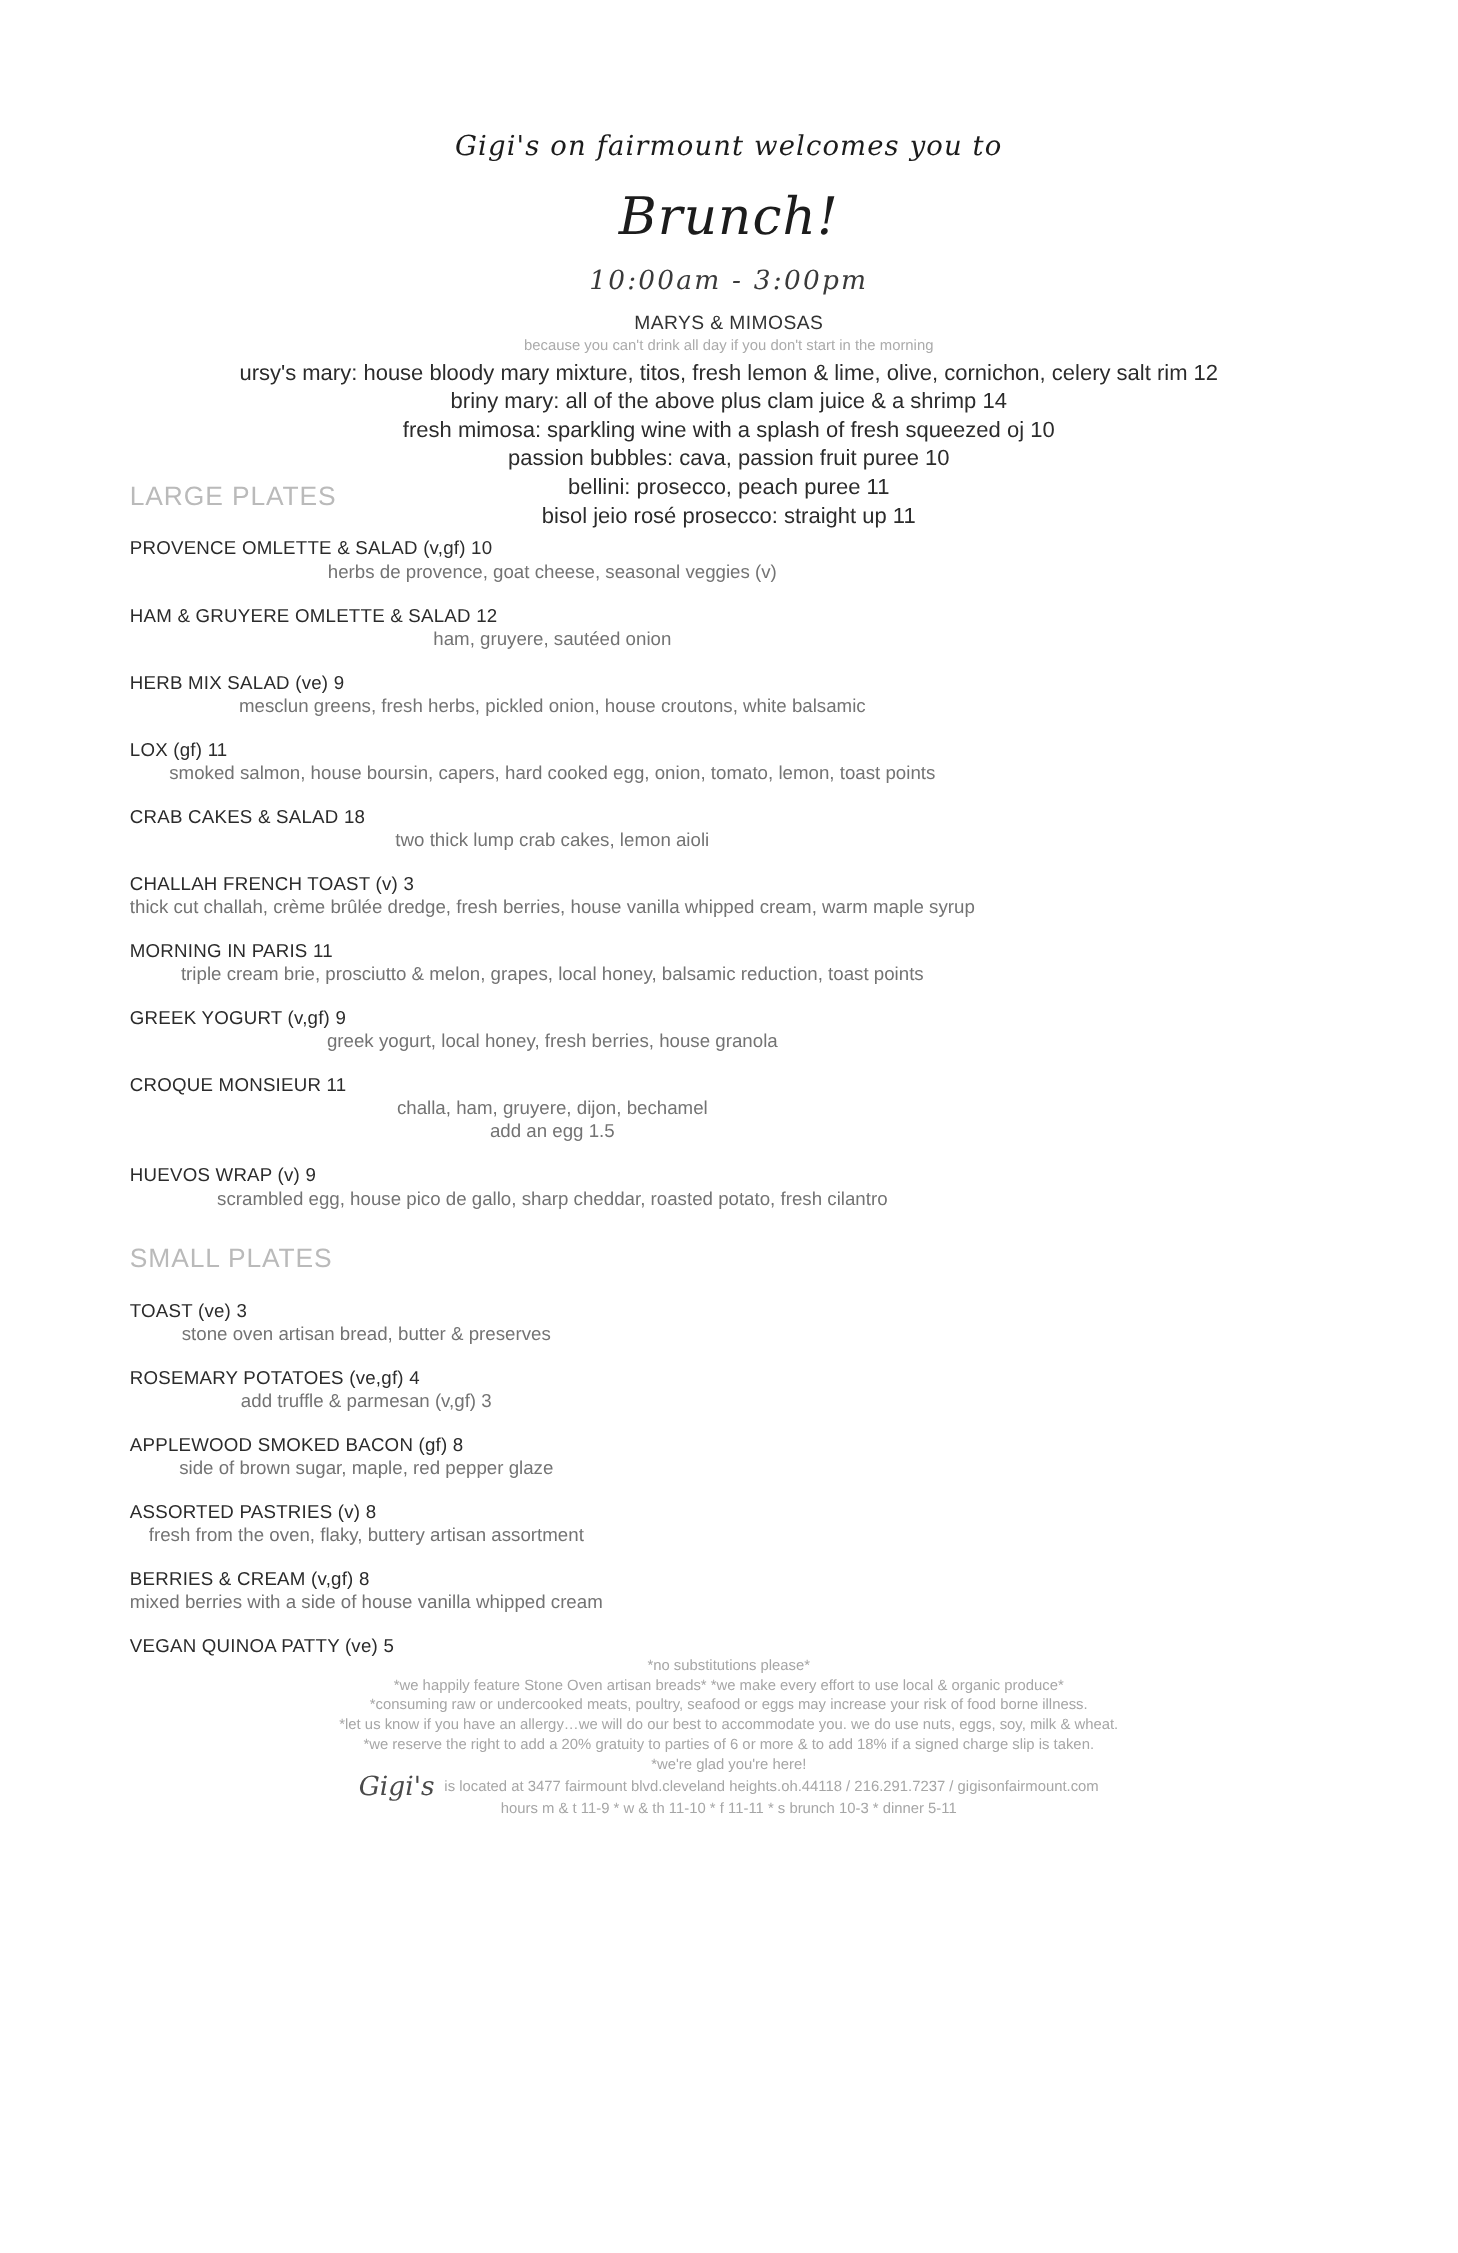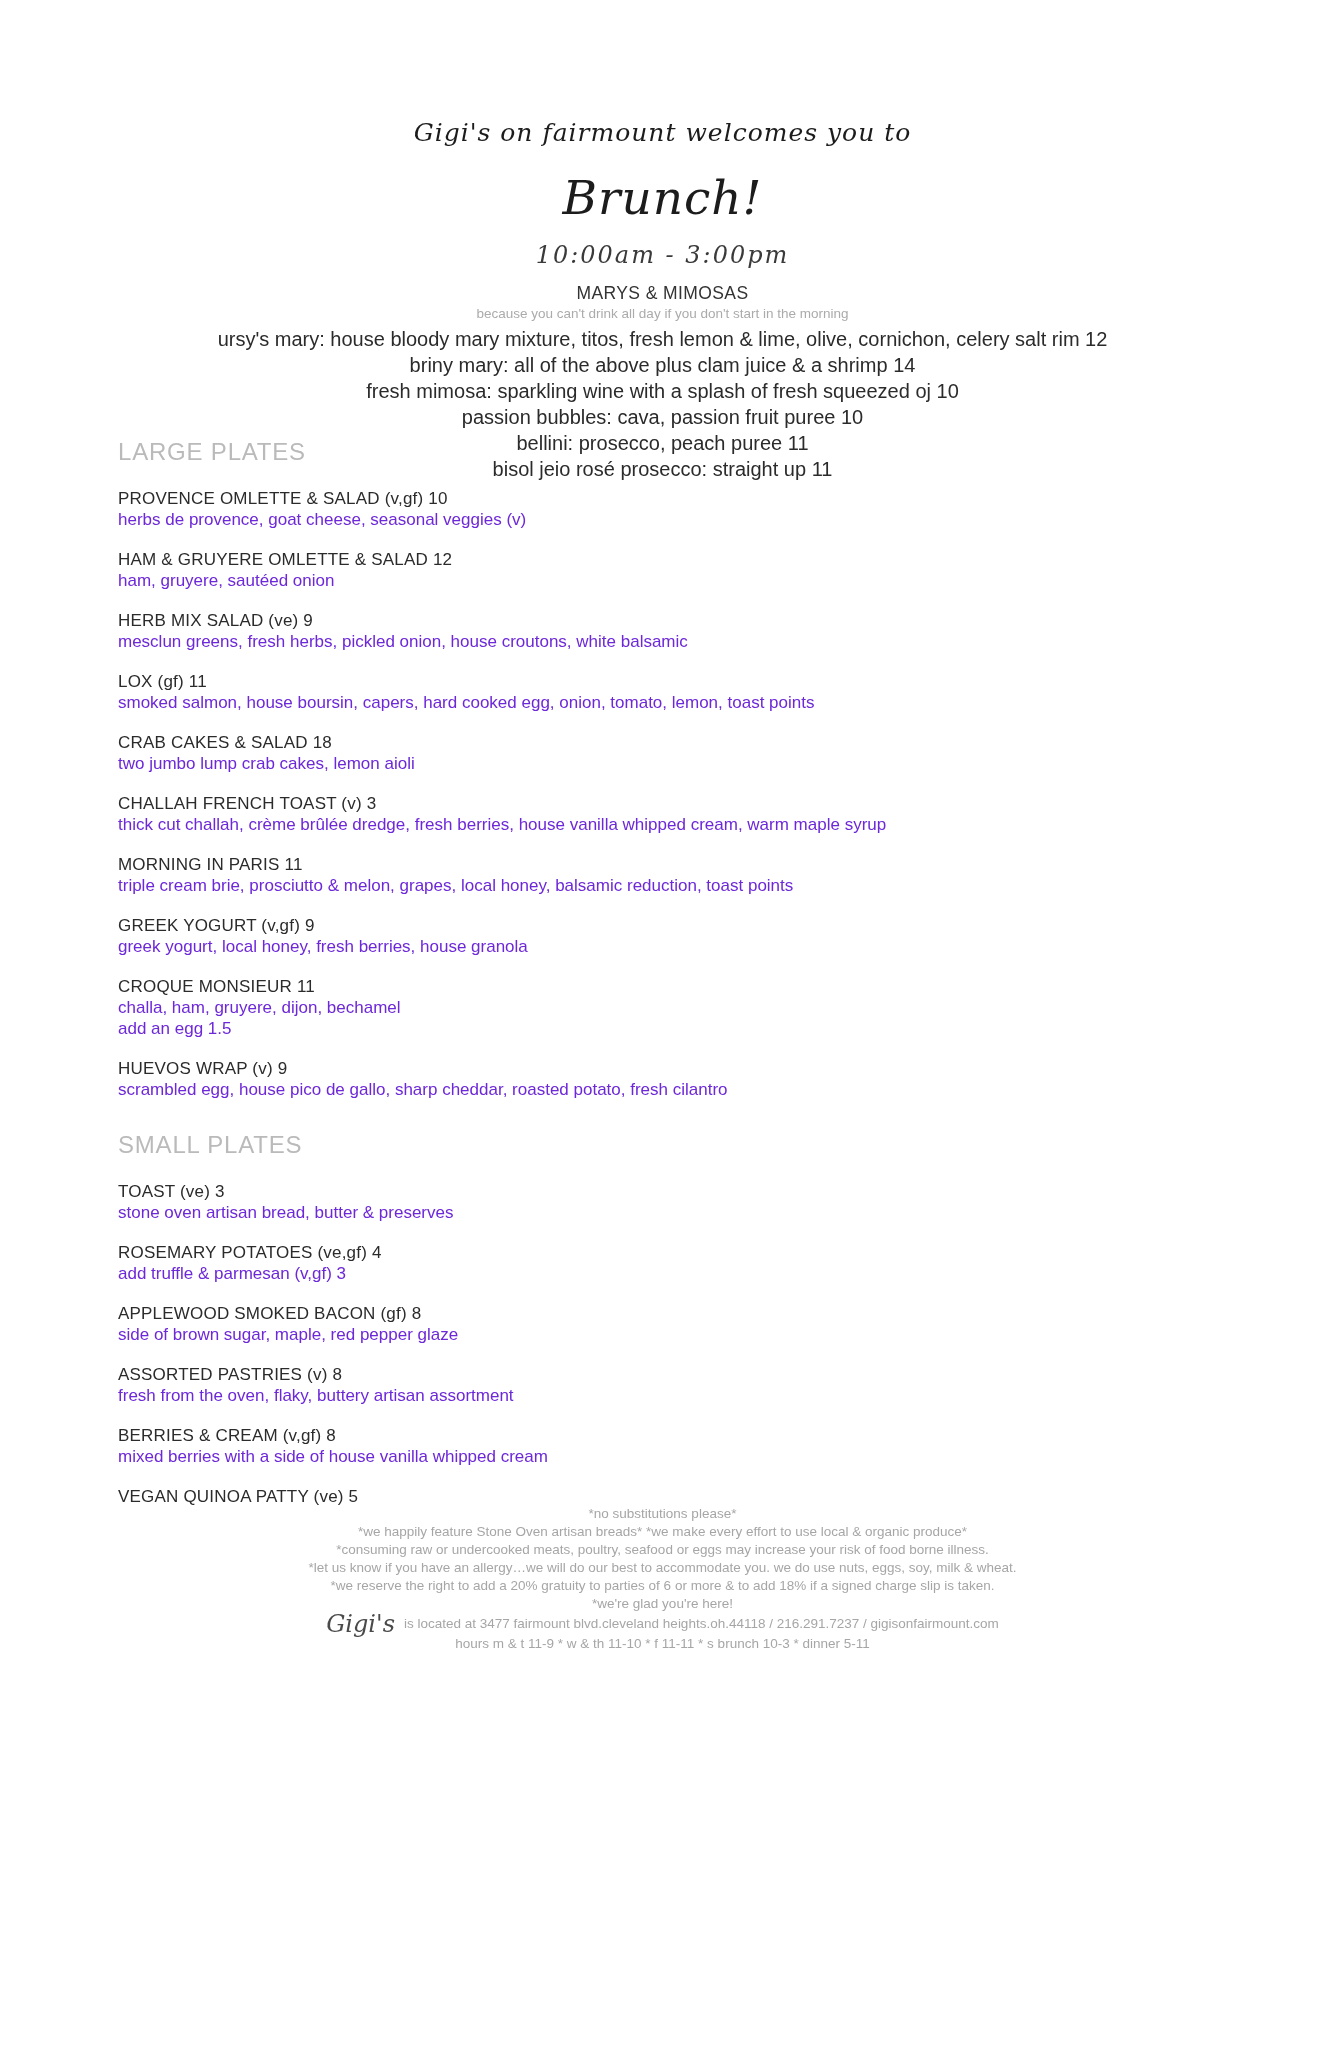--- a/index.html
+++ b/index.html
@@ -24,21 +24,21 @@
   .drinks-sub{font-size:13.5px;line-height:17px;margin-top:2px;color:#ababab;}
   .drink-line{font-size:20px;line-height:26px;color:#2b2b2b;}
   .drinks-list{margin-top:4px;}
   
   .plates{position:absolute;left:118px;}
   .plates.large{top:440px;}
   .plates.small{top:1133px;}
   .section-heading{font-size:24px;line-height:24px;color:#bababa;letter-spacing:0.8px;font-weight:400;margin-bottom:24px;}
   .menu-item{margin-bottom:19px;}
   .item-name{font-size:17px;line-height:21px;color:#2b2b2b;letter-spacing:0.2px;}
-  .item-desc{font-size:17px;line-height:21px;color:#6d28d9;}
+  .item-desc{font-size:17px;line-height:21px;color:#737373;text-align:center;}
   .item-desc:empty{display:none;}
   
   .footer{position:absolute;top:1505px;left:0;width:100%;text-align:center;color:#a6a6a6;}
   .footer-line{font-size:13.5px;line-height:18px;}
   .footer-logo-line{font-size:13.5px;line-height:18px;margin-top:0;display:flex;justify-content:center;align-items:center;gap:9px;}
   .gigis-logo{font-family:"DejaVu Serif", serif;font-style:italic;font-size:24px;color:#4a4a4a;line-height:22px;}
 </style>
 </head>
 <body>
 
@@ -77,21 +77,21 @@
     <div class="menu-item">
       <div class="item-name">HERB MIX SALAD (ve) 9</div>
       <div class="item-desc">mesclun greens, fresh herbs, pickled onion, house croutons, white balsamic</div>
     </div>
     <div class="menu-item">
       <div class="item-name">LOX (gf) 11</div>
       <div class="item-desc">smoked salmon, house boursin, capers, hard cooked egg, onion, tomato, lemon, toast points</div>
     </div>
     <div class="menu-item">
       <div class="item-name">CRAB CAKES &amp; SALAD 18</div>
-      <div class="item-desc">two jumbo lump crab cakes, lemon aioli</div>
+      <div class="item-desc">two thick lump crab cakes, lemon aioli</div>
     </div>
     <div class="menu-item">
       <div class="item-name">CHALLAH FRENCH TOAST (v) 3</div>
       <div class="item-desc">thick cut challah, crème brûlée dredge, fresh berries, house vanilla whipped cream, warm maple syrup</div>
     </div>
     <div class="menu-item">
       <div class="item-name">MORNING IN PARIS 11</div>
       <div class="item-desc">triple cream brie, prosciutto &amp; melon, grapes, local honey, balsamic reduction, toast points</div>
     </div>
     <div class="menu-item">

